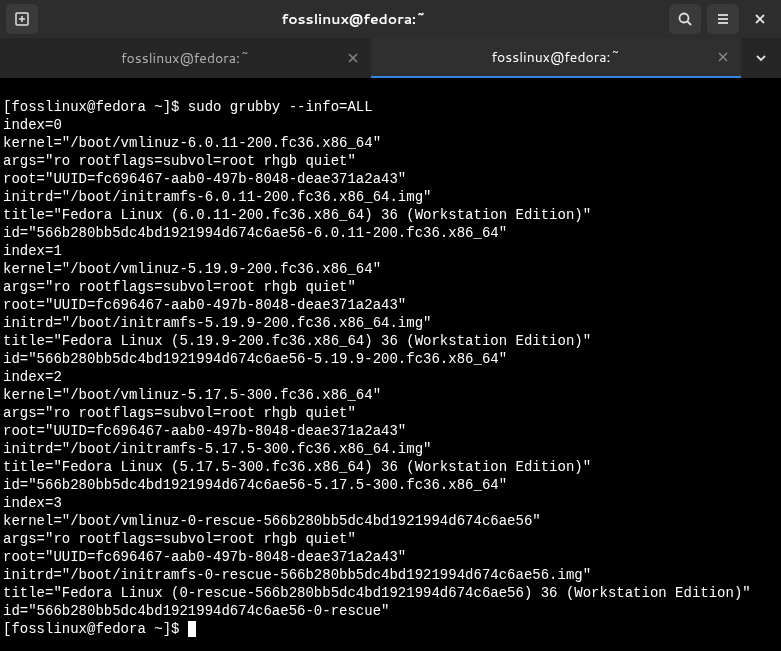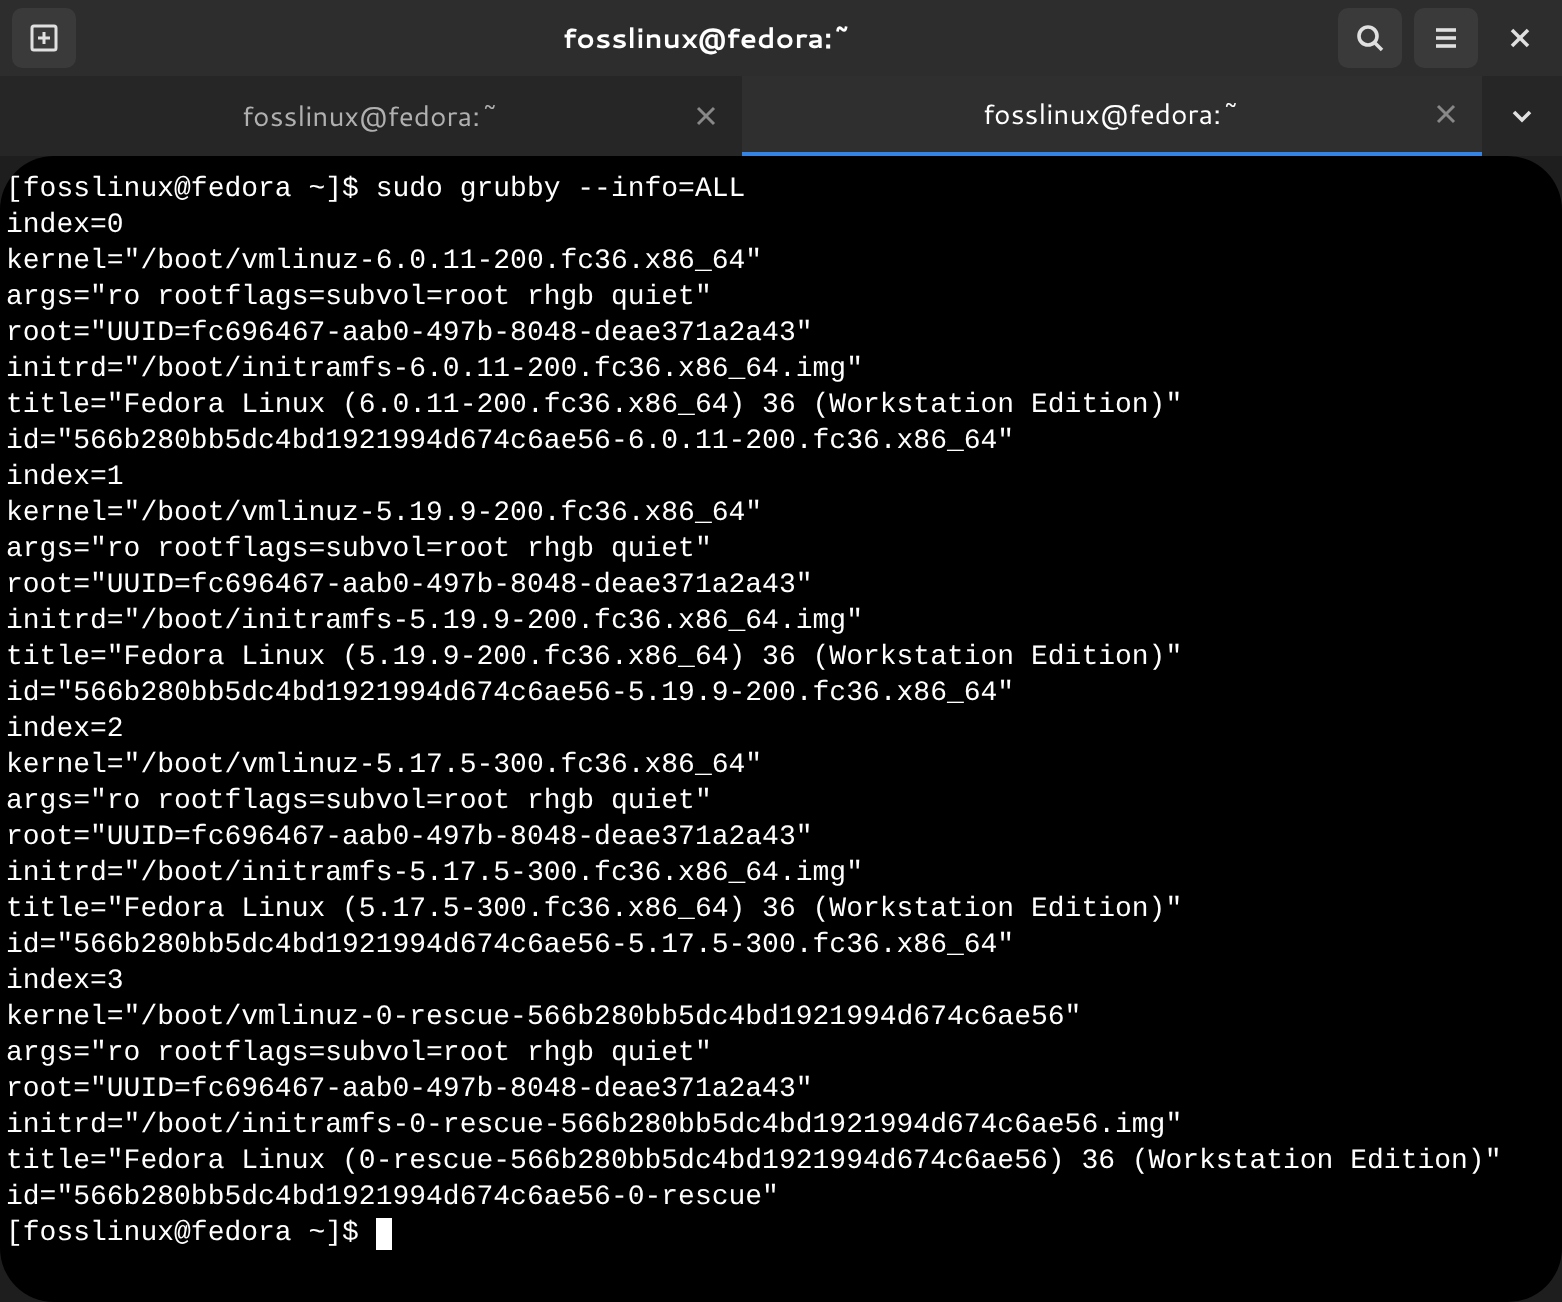--- a/index.html
+++ b/index.html
@@ -89,25 +89,24 @@
       justify-content: center;
       color: #e0e0e0;
       cursor: pointer;
     }
     .terminal {
       background: #000000;
       color: #ffffff;
       font-family: "Liberation Mono", "DejaVu Sans Mono", monospace;
       font-size: 14px;
       line-height: 18px;
-      padding: 8px 3px;
+      padding: 20px 3px;
       height: calc(651px - 78px);
       overflow: hidden;
       white-space: pre;
-      border-radius: 27px;
     }
     .cursor {
       display: inline-block;
       width: 8px;
       height: 16px;
       background: #ffffff;
       vertical-align: text-bottom;
     }
     svg {
       display: block;

